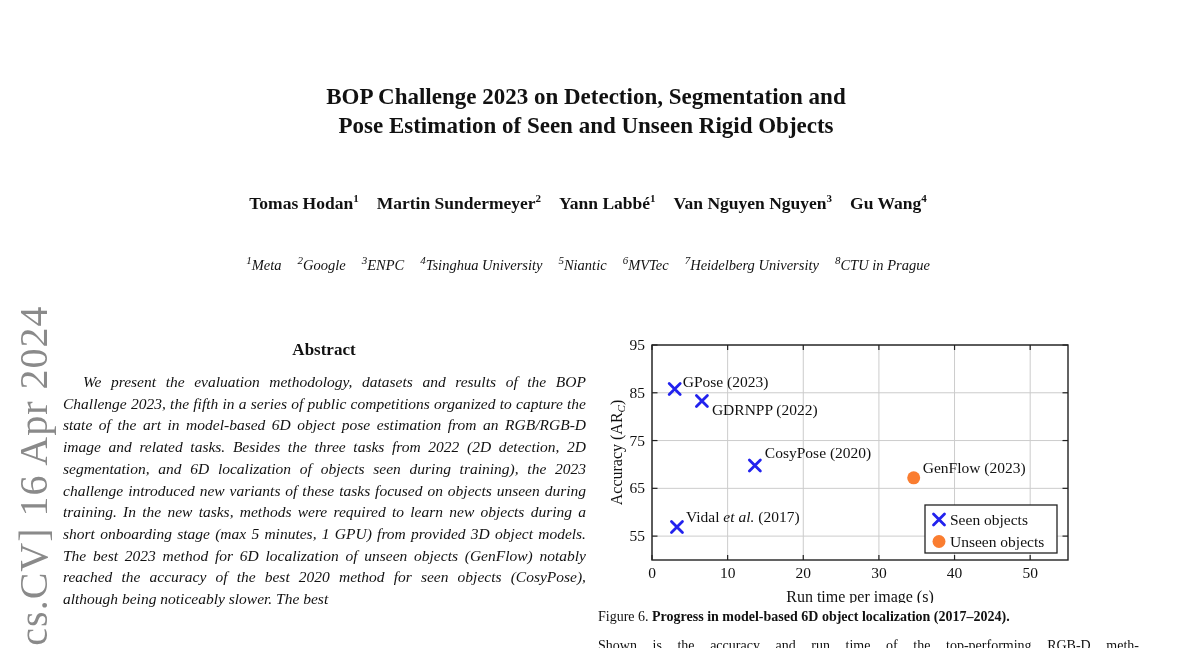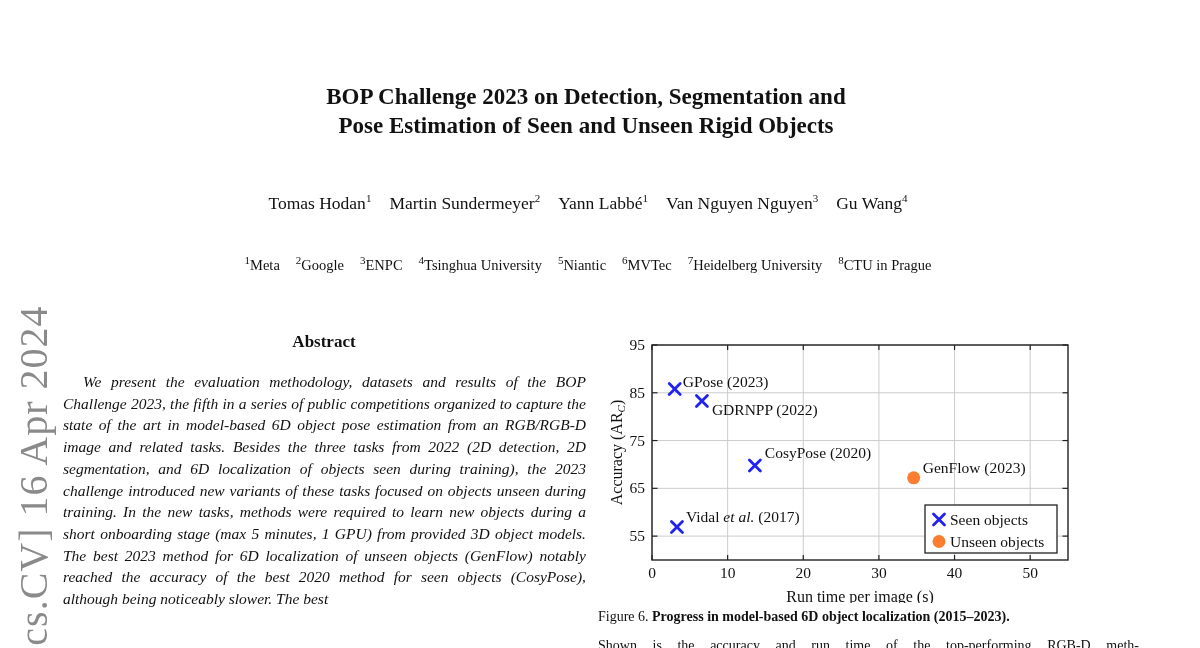--- a/index.html
+++ b/index.html
@@ -24,33 +24,33 @@
     white-space: pre-line;
   }
   .authors-block {
     position: absolute;
     left: 100px; top: 186px;
     width: 976px;
     text-align: center;
     font-size: 17.5px;
     line-height: 24.5px;
   }
-  .author { margin: 0 9px; white-space: nowrap; }
+  .author { margin: 0 9px; white-space: nowrap; font-weight: bold; }
   .author sup, .affiliation sup { font-size: 11px; }
   .affiliations-block {
     position: absolute;
     left: 60px; top: 254px;
     width: 1056px;
     text-align: center;
     font-size: 14.5px;
   }
-  .affiliation { margin: 0 8px; white-space: nowrap; }
+  .affiliation { margin: 0 8px; white-space: nowrap; font-style: italic; }
   .abstract-heading {
     position: absolute;
-    left: 63px; top: 332px;
+    left: 63px; top: 340px;
     width: 522px;
     text-align: center;
     font-size: 17px;
     font-weight: bold;
   }
   .abstract-text {
     position: absolute;
     left: 63px; top: 371px;
     width: 523px;
     height: 281px;
@@ -178,18 +178,18 @@
         <rect x="327" y="170" width="132" height="48" fill="#ffffff" stroke="#222222" stroke-width="1.3"></rect>
         <path d="M335.5 179L346.5 190M335.5 190L346.5 179" stroke="#2222ee" stroke-width="2.8" stroke-linecap="round" fill="none"></path>
         <text x="352" y="190" font-size="15.5" fill="#111">Seen objects</text>
         <circle cx="341" cy="206.5" r="6.5" fill="#fa7d30"></circle>
         <text x="352" y="212" font-size="15.5" fill="#111">Unseen objects</text>
       </svg>
   </div>
 
   <div class="figure-caption">
     <span>Figure 6.</span>
-    <span class="cap-bold">Progress in model-based 6D object localization (2015–2023).</span>
+    <span class="cap-bold">Progress in model-based 6D object localization (2017–2024).</span>
   </div>
 
   <div class="figure-caption-line2">Shown is the accuracy and run time of the top-performing RGB-D meth-</div>
 
 </div>
 
 </body></html>

